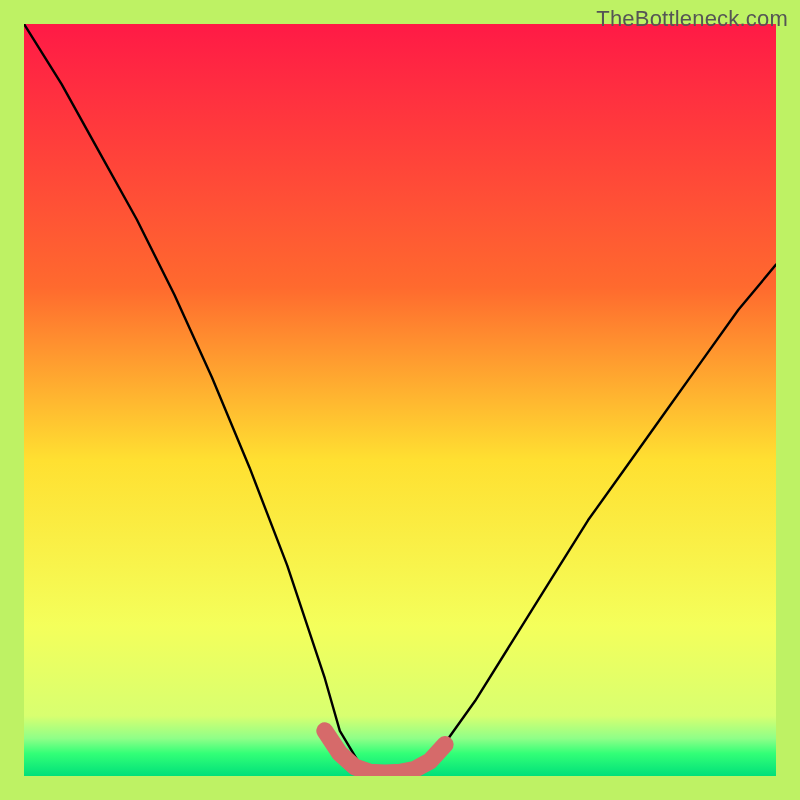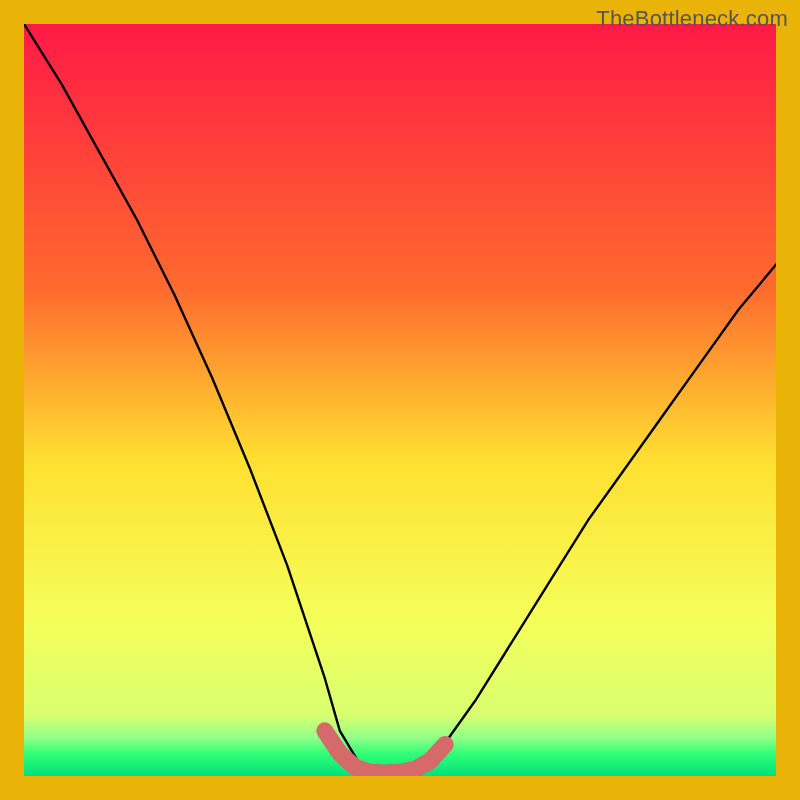--- a/index.html
+++ b/index.html
@@ -8,21 +8,21 @@
     width: 800px;
     height: 800px;
     background: #000;
     overflow: hidden;
     font-family: Arial, Helvetica, sans-serif;
   }
   .frame {
     position: relative;
     width: 800px;
     height: 800px;
-    background: #eab308;
+    background: #bef264;
   }
   .watermark {
     position: absolute;
     top: 6px;
     right: 12px;
     color: #555;
     font-size: 22px;
     font-weight: 500;
     z-index: 50;
     letter-spacing: 0.2px;

